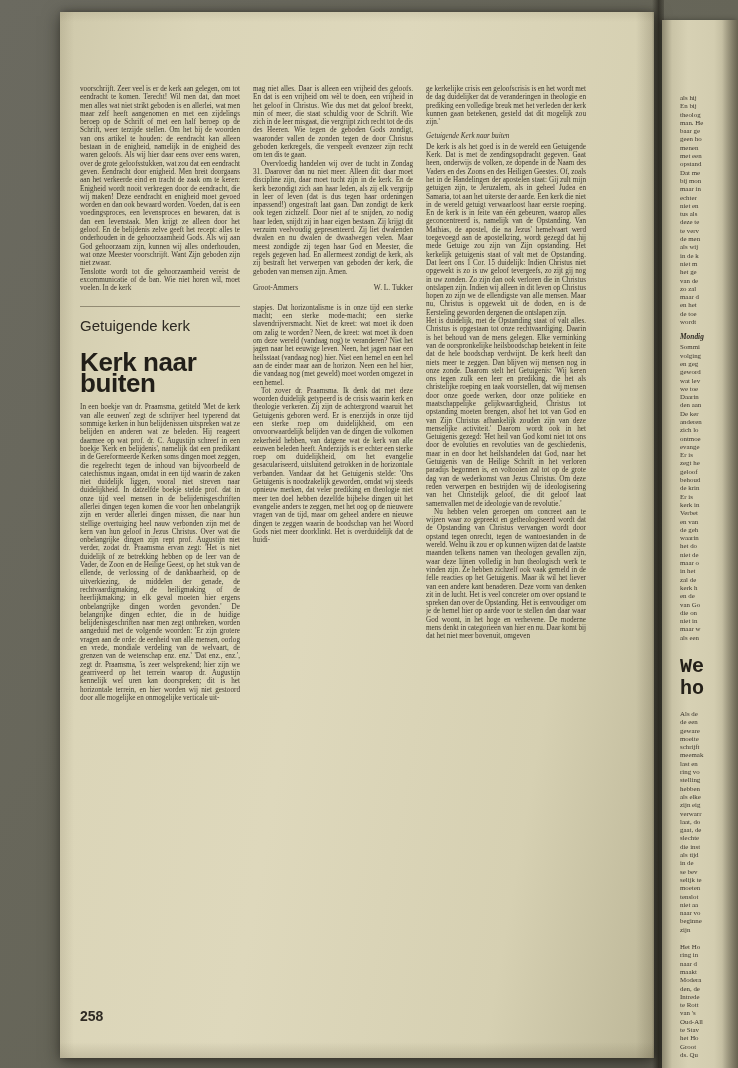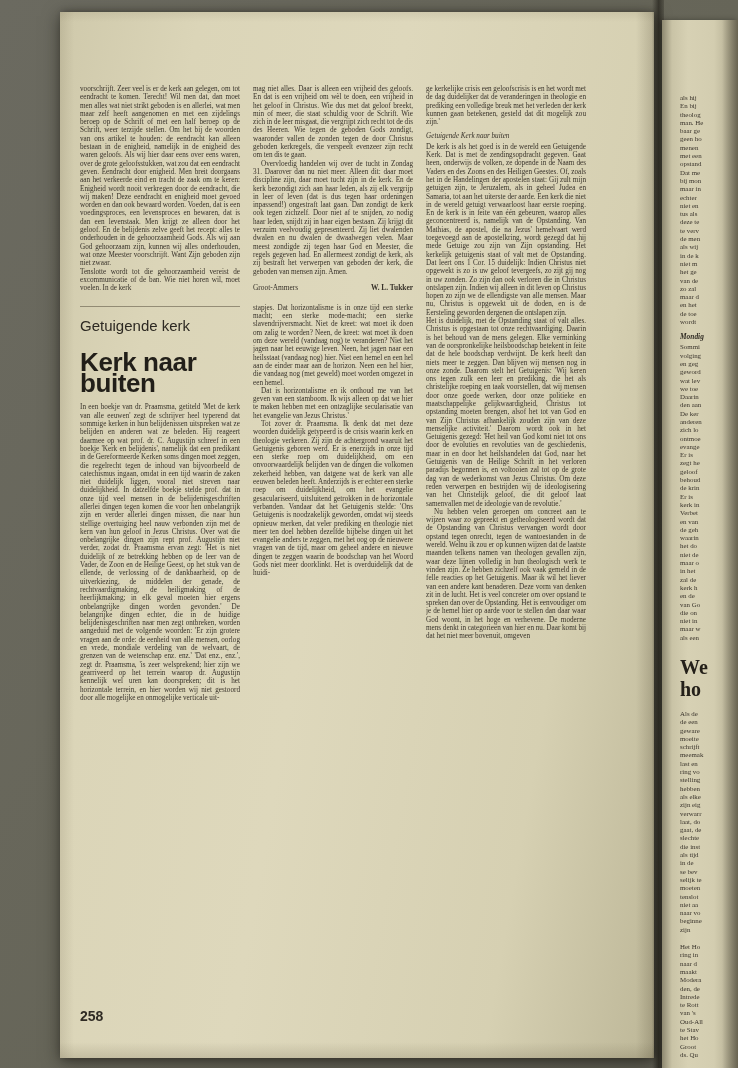--- a/index.html
+++ b/index.html
@@ -40,21 +40,21 @@
     margin:10px 0 18px 0;
   }
   .headline {
     font-family:"Liberation Sans", sans-serif; font-weight:bold; font-size:26px;
     letter-spacing:-0.4px; color:#221f19; margin:0 0 9px 0; line-height:21px;
   }
   .byline {
     display:flex; justify-content:space-between; align-items:baseline;
     font-size:7.4px; color:#38322a; margin:7px 0 12px 0;text-align:center;
   }
-  .byline .author { font-weight:bold; }
+  .byline .author { font-weight:normal; }
   .subhead-italic {
     font-style:italic; font-size:7.4px; line-height:8.3px; color:#332e26;
     margin:6px 0 2px 0 !important; text-align:left !important;
   }
   .pagenum {
     position:absolute; left:20px; top:996px;
     font-family:"Liberation Sans", sans-serif; font-weight:bold;
     font-size:14px; color:#2f2b24;
   }
   
@@ -70,21 +70,21 @@
   }
   .rp-col { position:absolute; left:18px; top:74px; width:56px; overflow:hidden; }
   .rp-frag {
     white-space:pre-line; font-size:6.9px; line-height:8.3px; color:#3a342c;
     text-align:left; overflow:hidden;
   }
   .rp-subhead {
     font-weight:bold; font-style:italic; font-size:7.4px; color:#2f2a22; margin:6px 0 2px 0;
   }
   .rp-heading {
-    font-family:Liberation Serif, serif; font-weight:bold; font-size:20px;
+    font-family:Liberation Mono, monospace; font-weight:bold; font-size:20px;
     line-height:22px; color:#242019; margin:14px 0 10px 0;
   }
   .rp-shadow {
     position:absolute; right:0; top:0; width:16px; height:100%;
     background:linear-gradient(90deg, rgba(40,36,26,0), rgba(40,36,26,.5));
     pointer-events:none;
   }
 </style>
 </head>
 <body>
@@ -109,21 +109,20 @@
       <div class="col">
         <p>mag niet alles. Daar is alleen een vrijheid des geloofs. En dat is een vrijheid om wèl te doen, een vrijheid in het geloof in Christus. Wie dus met dat geloof breekt, min of meer, die staat schuldig voor de Schrift. Wie zich in de leer misgaat, die vergrijpt zich recht tot de dis des Heeren. Wie tegen de geboden Gods zondigt, waaronder vallen de zonden tegen de door Christus geboden kerkregels, die verspeelt evenzeer zijn recht om ten dis te gaan.</p>
         <p class="gap indent">Overvloedig handelen wij over de tucht in Zondag 31. Daarover dan nu niet meer. Alleen dit: daar moet discipline zijn, daar moet tucht zijn in de kerk. En de kerk bezondigt zich aan haar leden, als zij elk vergrijp in leer of leven (dat is dus tegen haar ordeningen inpassend!) ongestraft laat gaan. Dan zondigt de kerk ook tegen zichzelf. Door niet af te snijden, zo nodig haar leden, snijdt zij in haar eigen bestaan. Zij krijgt dit verzuim veelvoudig gepresenteerd. Zij liet dwalenden dwalen en nu dwalen de dwaalwegen velen. Maar meest zondigde zij tegen haar God en Meester, die regels gegeven had. En allermeest zondigt de kerk, als zij bestraft het verwerpen van geboden der kerk, die geboden van mensen zijn. Amen.</p>
 
         <div class="byline">
           <span class="place">Groot-Ammers</span>
           <span class="author">W. L. Tukker</span>
         </div>
 
         <p>stapjes. Dat horizontalisme is in onze tijd een sterke macht; een sterke mode-macht; een sterke slavendrijversmacht. Niet de kreet: wat moet ik doen om zalig te worden? Neen, de kreet: wat moet ik doen om deze wereld (vandaag nog) te veranderen? Niet het jagen naar het eeuwige leven. Neen, het jagen naar een heilsstaat (vandaag nog) hier. Niet een hemel en een hel aan de einder maar aan de horizon. Neen een hel hier, die vandaag nog (met geweld) moet worden omgezet in een hemel.</p>
-        <p class="indent">Dat is horizontalisme en ik onthoud me van het geven van een stamboom. Ik wijs alleen op dat we hier te maken hebben met een ontzaglijke secularisatie van het evangelie van Jezus Christus.'</p>
         <p class="indent">Tot zover dr. Praamsma. Ik denk dat met deze woorden duidelijk getypeerd is de crisis waarin kerk en theologie verkeren. Zij zijn de achtergrond waaruit het Getuigenis geboren werd. Er is enerzijds in onze tijd een sterke roep om duidelijkheid, om een onvoorwaardelijk belijden van de dingen die volkomen zekerheid hebben, van datgene wat de kerk van alle eeuwen beleden heeft. Anderzijds is er echter een sterke roep om duidelijkheid, om het evangelie gesaculariseerd, uitsluitend getrokken in de horizontale verbanden. Vandaar dat het Getuigenis stelde: 'Ons Getuigenis is noodzakelijk geworden, omdat wij steeds opnieuw merken, dat veler prediking en theologie niet meer ten doel hebben dezelfde bijbelse dingen uit het evangelie anders te zeggen, met het oog op de nieuwere vragen van de tijd, maar om geheel andere en nieuwe dingen te zeggen waarin de boodschap van het Woord Gods niet meer doorklinkt. Het is overduidelijk dat de huidi-</p>
       </div>
 
       <div class="col">
         <p>ge kerkelijke crisis een geloofscrisis is en het wordt met de dag duidelijker dat de veranderingen in theologie en prediking een volledige breuk met het verleden der kerk kunnen gaan betekenen, gesteld dat dit mogelijk zou zijn.'</p>
         <p class="subhead-italic">Getuigende Kerk naar buiten</p>
         <p>De kerk is als het goed is in de wereld een Getuigende Kerk. Dat is met de zendingsopdracht gegeven. Gaat heen, onderwijs de volken, ze dopende in de Naam des Vaders en des Zoons en des Heiligen Geestes. Of, zoals het in de Handelingen der apostelen staat: Gij zult mijn getuigen zijn, te Jeruzalem, als in geheel Judea en Samaria, tot aan het uiterste der aarde. Een kerk die niet in de wereld getuigt verwaarloost haar eerste roeping. En de kerk is in feite van één gebeuren, waarop alles geconcentreerd is, namelijk van de Opstanding. Van Mathias, de apostel, die na Jezus' hemelvaart werd toegevoegd aan de apostelkring, wordt gezegd dat hij mede Getuige zou zijn van Zijn opstanding. Het kerkelijk getuigenis staat of valt met de Opstanding. Dat leert ons 1 Cor. 15 duidelijk: Indien Christus niet opgewekt is zo is uw geloof tevergeefs, zo zijt gij nog in uw zonden. Zo zijn dan ook verloren die in Christus ontslapen zijn. Indien wij alleen in dit leven op Christus hopen zo zijn we de ellendigste van alle mensen. Maar nu, Christus is opgewekt uit de doden, en is de Eersteling geworden dergenen die ontslapen zijn.</p>
         <p>Het is duidelijk, met de Opstanding staat of valt alles. Christus is opgestaan tot onze rechtvaardiging. Daarin is het behoud van de mens gelegen. Elke verminking van de oorspronkelijke heilsboodschap betekent in feite dat de hele boodschap verdwijnt. De kerk heeft dan niets meer te zeggen. Dan blijven wij mensen nog in onze zonde. Daarom stelt het Getuigenis: 'Wij keren ons tegen zulk een leer en prediking, die het als christelijke roeping en taak voorstellen, dat wij mensen door onze goede werken, door onze politieke en maatschappelijke gelijkwaardigheid, Christus tot opstanding moeten brengen, alsof het tot van God en van Zijn Christus afhankelijk zouden zijn van deze menselijke activiteit.' Daarom wordt ook in het Getuigenis gezegd: 'Het heil van God komt niet tot ons door de evoluties en revoluties van de geschiedenis, maar in en door het heilshandelen dat God, naar het Getuigenis van de Heilige Schrift in het verloren paradijs begonnen is, en voltooien zal tot op de grote dag van de wederkomst van Jezus Christus. Om deze reden verwerpen en bestrijden wij de ideologisering van het Christelijk geloof, die dit geloof laat samenvallen met de ideologie van de revolutie.'</p>
         <p class="indent">Nu hebben velen geroepen om concreet aan te wijzen waar zo gepreekt en getheologiseerd wordt dat de Opstanding van Christus vervangen wordt door opstand tegen onrecht, tegen de wantoestanden in de wereld. Welnu ik zou er op kunnen wijzen dat de laatste maanden telkens namen van theologen gevallen zijn, waar deze lijnen volledig in hun theologisch werk te vinden zijn. Ze hebben zichzelf ook vaak gemeld in de felle reacties op het Getuigenis. Maar ik wil het liever van een andere kant benaderen. Deze vorm van denken zit in de lucht. Het is veel concreter om over opstand te spreken dan over de Opstanding. Het is eenvoudiger om je de hemel hier op aarde voor te stellen dan daar waar God woont, in het hoge en verhevene. De moderne mens denkt in categorieën van hier en nu. Daar komt bij dat het niet meer bovenuit, omgeven</p>
       </div>

